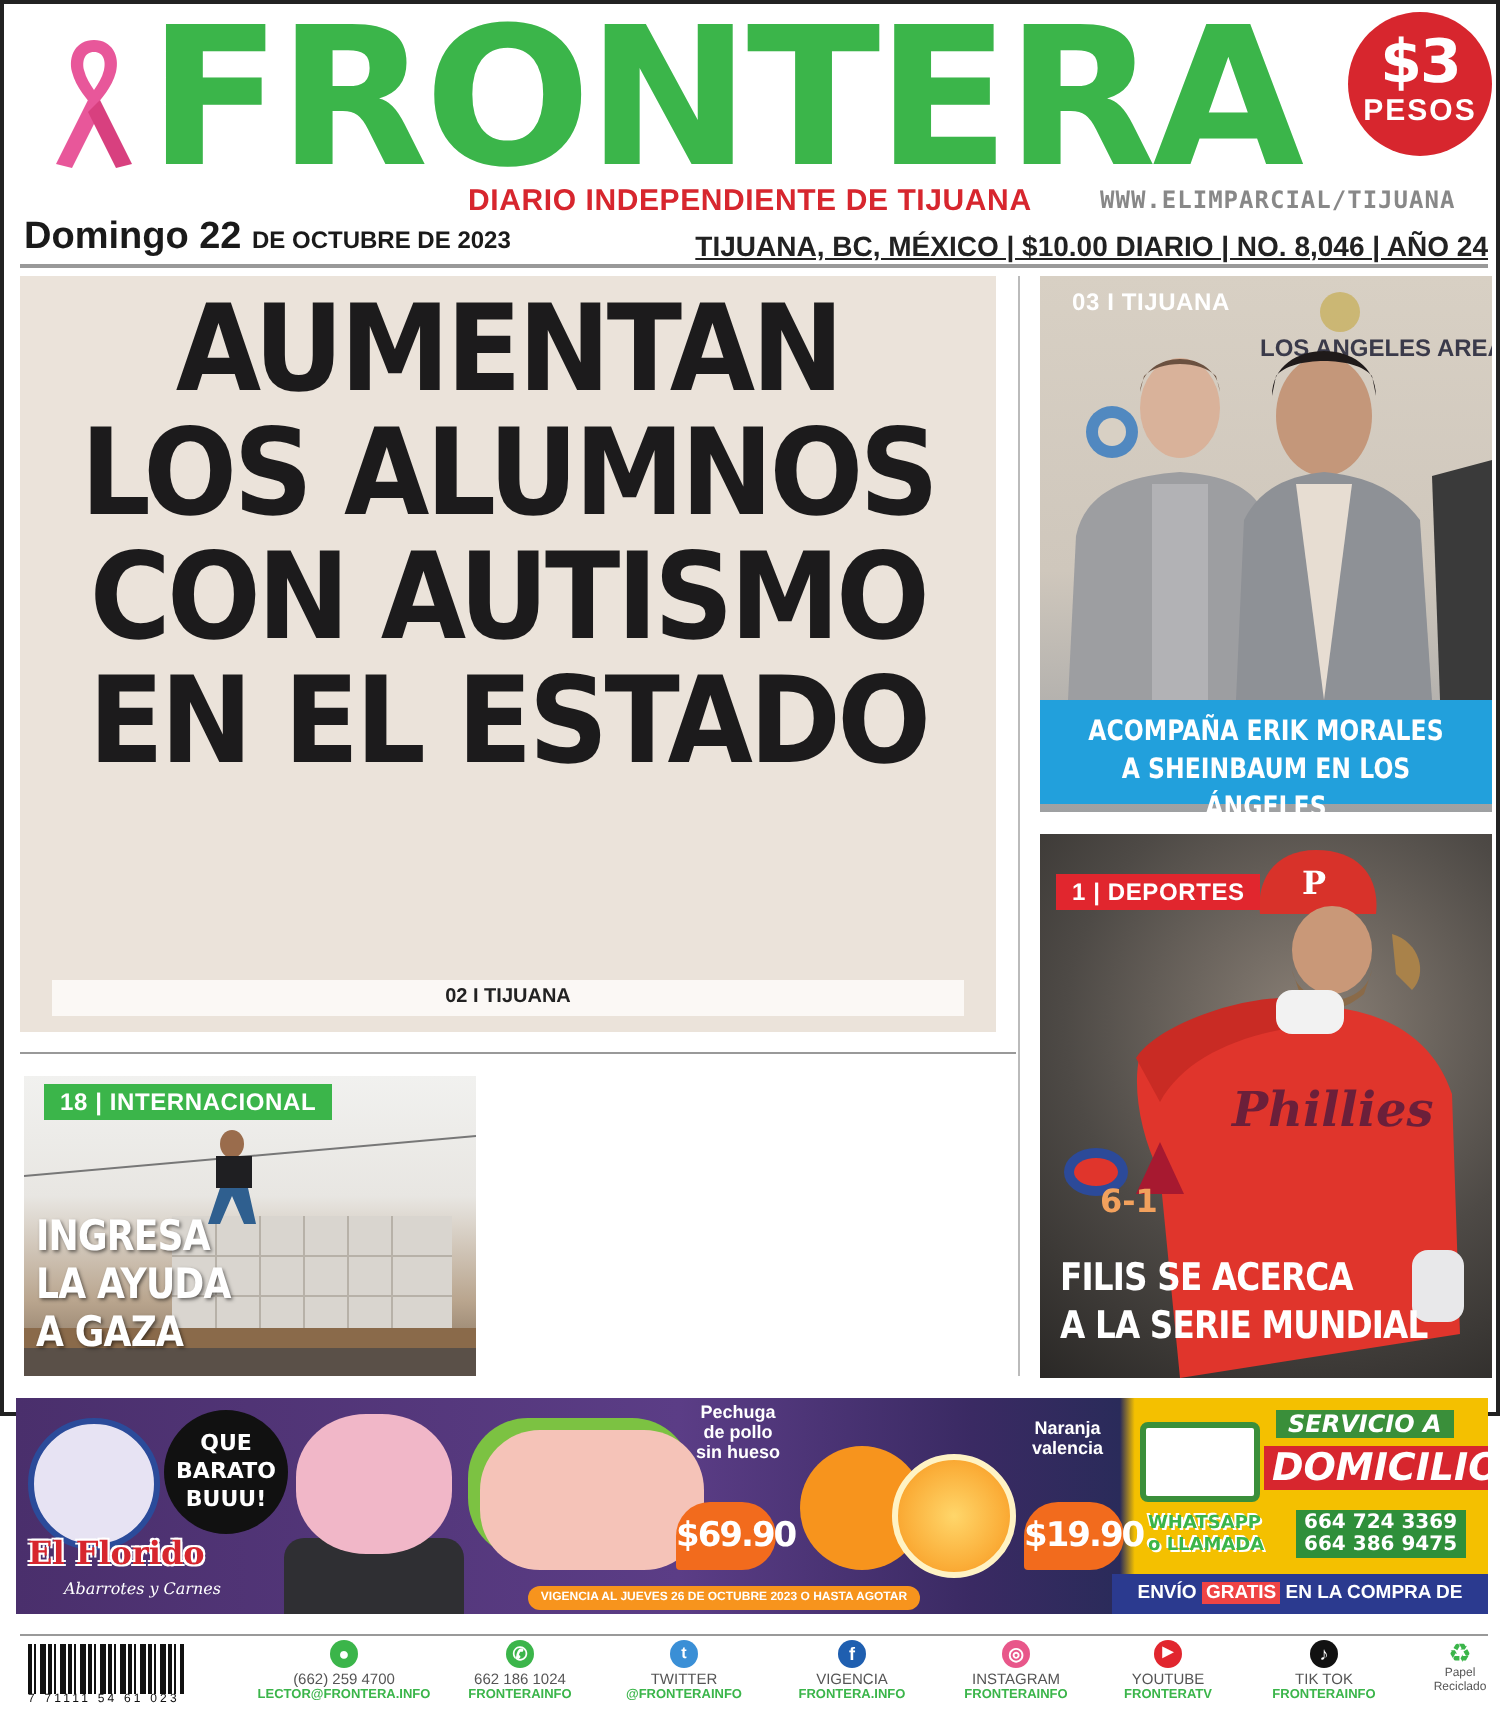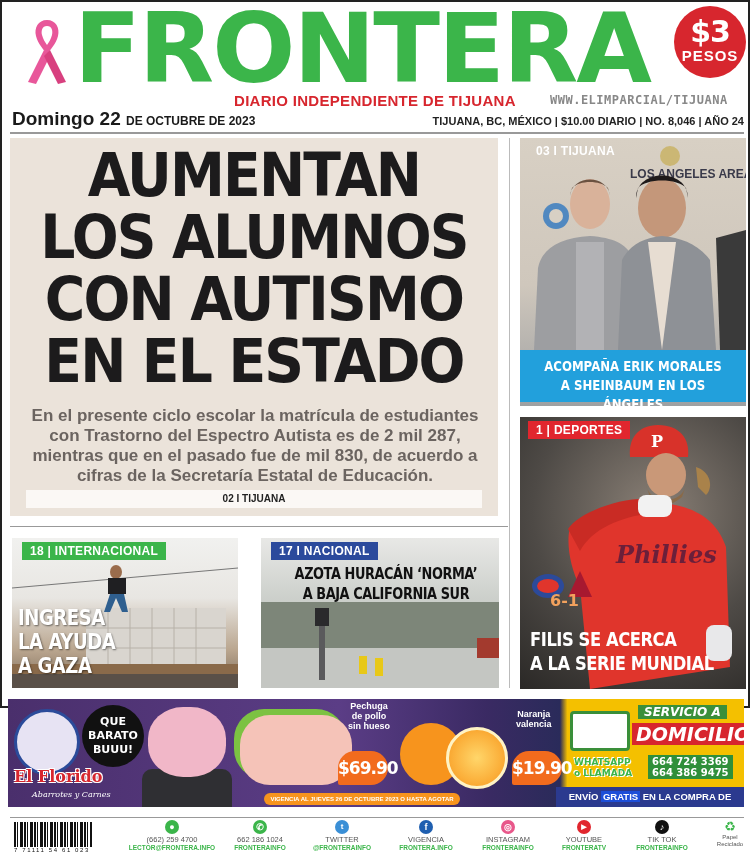--- a/index.html
+++ b/index.html
@@ -12,21 +12,21 @@
   .masthead { position: absolute; left: 0; top: 0; width: 750px; height: 130px; }
   .ribbon { position: absolute; left: 22px; top: 14px; width: 46px; height: 72px; }
   .logo { position: absolute; left: 72px; top: 2px; font-family: "DejaVu Sans", sans-serif; font-weight: 900; font-size: 96px; letter-spacing: -2px; color: #3bb54a; line-height: 90px; transform: scaleX(1.02); transform-origin: left; }
   .price-badge { position: absolute; left: 672px; top: 4px; width: 72px; height: 72px; border-radius: 50%; background: #d7262e; color: #fff; text-align: center; }
   .price-badge .amt { display: block; font-family: "DejaVu Sans", sans-serif; font-weight: 900; font-size: 30px; line-height: 36px; margin-top: 8px; letter-spacing: -1px; }
   .price-badge .cur { display: block; font-weight: 700; font-size: 15px; letter-spacing: 1px; line-height: 12px; }
   .tagline { position: absolute; left: 232px; top: 90px; font-weight: 700; font-size: 15px; color: #d7262e; letter-spacing: 0.3px; }
   .website { position: absolute; left: 548px; top: 91px; font-family: "DejaVu Sans Mono", monospace; font-weight: 700; font-size: 12px; color: #888; letter-spacing: 0.5px; }
   .date-line { position: absolute; left: 10px; top: 106px; font-weight: 700; font-size: 19px; color: #1a1a1a; }
   .date-line .rest { font-size: 12px; font-weight: 700; }
-  .edition { position: absolute; right: 8px; top: 113px; font-size: 11px; font-weight: 700; color: #222; }
+  .edition { position: absolute; right: 8px; top: 113px; font-size: 14px; font-weight: 700; color: #222; text-decoration: underline; }
   .mast-rule { position: absolute; left: 8px; top: 130px; width: 734px; height: 2px; background: #999; }
 
   
   .main-story { position: absolute; left: 8px; top: 136px; width: 488px; height: 378px; background: #ebe3da; }
   .headline { position: absolute; left: 0; top: 6px; width: 488px; text-align: center; font-family: "DejaVu Sans", sans-serif; font-weight: 900; color: #1c1b1c; font-size: 60px; line-height: 62px; letter-spacing: -2px; }
   .headline span { display: block; transform: scaleX(0.92); }
   .deck { position: absolute; left: 12px; top: 268px; width: 466px; text-align: center; font-weight: 700; font-size: 17px; line-height: 20px; color: #6b6460; }
   .main-ref { position: absolute; left: 16px; top: 352px; width: 456px; height: 18px; background: #fbf8f5; text-align: center; font-size: 10px; font-weight: 700; line-height: 18px; color: #222; }
   .v-rule { position: absolute; left: 507px; top: 136px; width: 1px; height: 550px; background: #bbb; }
   .h-rule { position: absolute; left: 8px; top: 524px; width: 498px; height: 1px; background: #999; }
@@ -63,21 +63,21 @@
   .ad .orange.o1 { left: 392px; top: 24px; }
   .ad .orange.o2 { left: 438px; top: 28px; background: radial-gradient(circle, #ffd66a 0%, #fbb03b 60%, #f7941d 100%); border: 3px solid #fff3c4; }
   .ad .orange-label { position: absolute; left: 508px; top: 10px; font-weight: 700; font-size: 9px; line-height: 10px; color: #fff; text-align: center; }
   .ad .validity { position: absolute; left: 256px; top: 94px; width: 196px; height: 12px; background: #f7941d; color: #fff; font-size: 6px; font-weight: 700; line-height: 12px; text-align: center; border-radius: 6px; }
   .ad .truck { position: absolute; left: 562px; top: 12px; width: 60px; height: 40px; background: #fff; border: 3px solid #3a8f3a; border-radius: 4px; }
   .ad .servicio { position: absolute; left: 630px; top: 6px; font-family: "DejaVu Sans", sans-serif; font-weight: 900; font-style: italic; font-size: 12px; color: #fff; background: #3a8f3a; padding: 0 6px; }
   .ad .domicilio { position: absolute; left: 624px; top: 24px; font-family: "DejaVu Sans", sans-serif; font-weight: 900; font-style: italic; font-size: 19px; color: #fff; background: #d7262e; padding: 0 4px; }
   .ad .whatsapp-label { position: absolute; left: 566px; top: 58px; font-family: "DejaVu Sans", sans-serif; font-weight: 900; font-size: 9px; line-height: 11px; color: #3bb54a; text-shadow: 1px 1px 0 #fff, -1px -1px 0 #fff; }
   .ad .phones { position: absolute; left: 640px; top: 56px; font-family: "DejaVu Sans", sans-serif; font-weight: 900; font-size: 10px; line-height: 11px; color: #fff; background: #2f8f3a; padding: 1px 4px; }
   .ad .envio { position: absolute; left: 548px; top: 88px; width: 188px; height: 20px; background: #2b3a8f; color: #fff; font-weight: 700; font-size: 9.5px; line-height: 20px; text-align: center; }
-  .ad .envio .gratis { background: #1d4ed8; padding: 0 2px; }
+  .ad .envio .gratis { background: #ef4444; padding: 0 2px; }
 
   
   .footer { position: absolute; left: 0; top: 815px; width: 750px; height: 40px; }
   .footer-rule { position: absolute; left: 8px; top: 0; width: 734px; height: 1px; background: #999; }
   .barcode { position: absolute; left: 12px; top: 5px; width: 78px; height: 30px; background: repeating-linear-gradient(90deg, #111 0 2px, #fff 2px 3px, #111 3px 4px, #fff 4px 6px, #111 6px 9px, #fff 9px 10px); }
   .barcode-digits { position: absolute; left: 12px; top: 30px; width: 78px; height: 7px; background: #fff; font-size: 6px; line-height: 7px; letter-spacing: 1.6px; color: #111; }
   .contact { position: absolute; top: 3px; width: 96px; text-align: center; }
   .contact .ico { display: block; margin: 0 auto; width: 14px; height: 14px; border-radius: 50%; color: #fff; font-size: 9px; line-height: 14px; font-weight: 700; }
   .contact .line1 { display: block; font-size: 7.5px; color: #555; line-height: 9px; margin-top: 1px; }
   .contact .line2 { display: block; font-size: 6.5px; color: #3bb54a; line-height: 8px; font-weight: 700; }
@@ -110,21 +110,20 @@
   </div>
   <div class="mast-rule"></div>
 
   <div class="main-story">
     <div class="headline">
       <span>AUMENTAN</span>
       <span>LOS ALUMNOS</span>
       <span>CON AUTISMO</span>
       <span>EN EL ESTADO</span>
     </div>
-    <div class="deck">En el presente ciclo escolar la matrícula de estudiantes con Trastorno del Espectro Autista es de 2 mil 287, mientras que en el pasado fue de mil 830, de acuerdo a cifras de la Secretaría Estatal de Educación.</div>
     <div class="main-ref">02 I TIJUANA</div>
   </div>
   <div class="v-rule"></div>
   <div class="h-rule"></div>
 
   <div class="photo story-sheinbaum">
     <svg width="226" height="212" viewBox="0 0 226 212" style="position:absolute;left:0;top:0;">
       <text x="110" y="40" font-family="Liberation Sans, sans-serif" font-size="12" font-weight="700" fill="#3a3a4a">LOS ANGELES AREA</text>
       <circle cx="36" cy="78" r="13" fill="#3a7dc0" opacity="0.85"></circle>
       <circle cx="36" cy="78" r="7" fill="#d8d0c4"></circle>
@@ -160,21 +159,21 @@
       <path d="M50 110 C70 90 110 84 140 86 C170 88 196 100 206 130 L210 250 L70 272 L60 170 C50 150 46 126 50 110 Z" fill="#e0352c"></path>
       <path d="M48 112 C58 96 100 80 130 82 L132 96 C100 100 72 112 60 134 Z" fill="#c92b24"></path>
       <rect x="118" y="78" width="34" height="22" rx="8" fill="#f2f2f2"></rect>
       <text x="96" y="146" font-family="DejaVu Serif, serif" font-size="24" font-style="italic" font-weight="900" fill="#6b1f3a">Phillies</text>
       <rect x="186" y="208" width="26" height="36" rx="8" fill="#e8e8ea"></rect>
 
       <ellipse cx="28" cy="169" rx="16" ry="12" fill="#2c4a99"></ellipse>
       <ellipse cx="28" cy="169" rx="11" ry="7" fill="#e0352c"></ellipse>
       <path d="M48 180 L60 154 L72 180 Z" fill="#a71930"></path>
     </svg>
-    <div class="tag" style="left:8px;top:4px;background:#e1262e;">
+    <div class="tag" style="left:8px;top:20px;background:#e1262e;">
       <span>1 | DEPORTES</span>
     </div>
     <div class="score">6-1</div>
     <div class="overlay-title" style="left:10px;top:210px;font-size:19px;line-height:24px;width:260px;">
       <div>FILIS SE ACERCA</div>
       <div>A LA SERIE MUNDIAL</div>
     </div>
   </div>
 
   <div class="photo story-gaza">
@@ -199,38 +198,20 @@
     <div class="tag" style="left:10px;top:4px;background:#3bb54a;">
       <span>18 | INTERNACIONAL</span>
     </div>
     <div class="overlay-title" style="left:6px;top:68px;font-size:21px;line-height:24px;width:180px;text-shadow:1px 1px 2px rgba(0,0,0,0.5);">
       <div>INGRESA</div>
       <div>LA AYUDA</div>
       <div>A GAZA</div>
     </div>
   </div>
 
-  <div class="photo story-norma">
-    <svg width="238" height="150" viewBox="0 0 238 150" style="position:absolute;left:0;top:0;">
-      <rect x="0" y="64" width="238" height="50" fill="#7d8679"></rect>
-      <rect x="0" y="110" width="238" height="40" fill="#c4c6c2"></rect>
-      <rect x="58" y="70" width="6" height="72" fill="#5a5a5c"></rect>
-      <rect x="54" y="70" width="14" height="18" fill="#2a2a2c"></rect>
-      <rect x="98" y="118" width="8" height="18" fill="#e8c818"></rect>
-      <rect x="114" y="120" width="8" height="18" fill="#e8c818"></rect>
-      <rect x="216" y="100" width="22" height="20" fill="#a33a2e"></rect>
-    </svg>
-    <div class="tag" style="left:10px;top:4px;background:#2b4a9c;">
-      <span>17 I NACIONAL</span>
-    </div>
-    <div class="overlay-title" style="left:26px;top:26px;font-size:15px;line-height:20px;width:230px;color:#111;text-align:center;">
-      <div>AZOTA HURACÁN ‘NORMA’</div>
-      <div>A BAJA CALIFORNIA SUR</div>
-    </div>
-  </div>
 
   <div class="ad">
     <div class="florido-seal"></div>
     <div class="florido-name">El Florido</div>
     <div class="florido-sub">Abarrotes y Carnes</div>
     <div class="bubble">
       <div>QUE</div>
       <div>BARATO</div>
       <div>BUUU!</div>
     </div>

